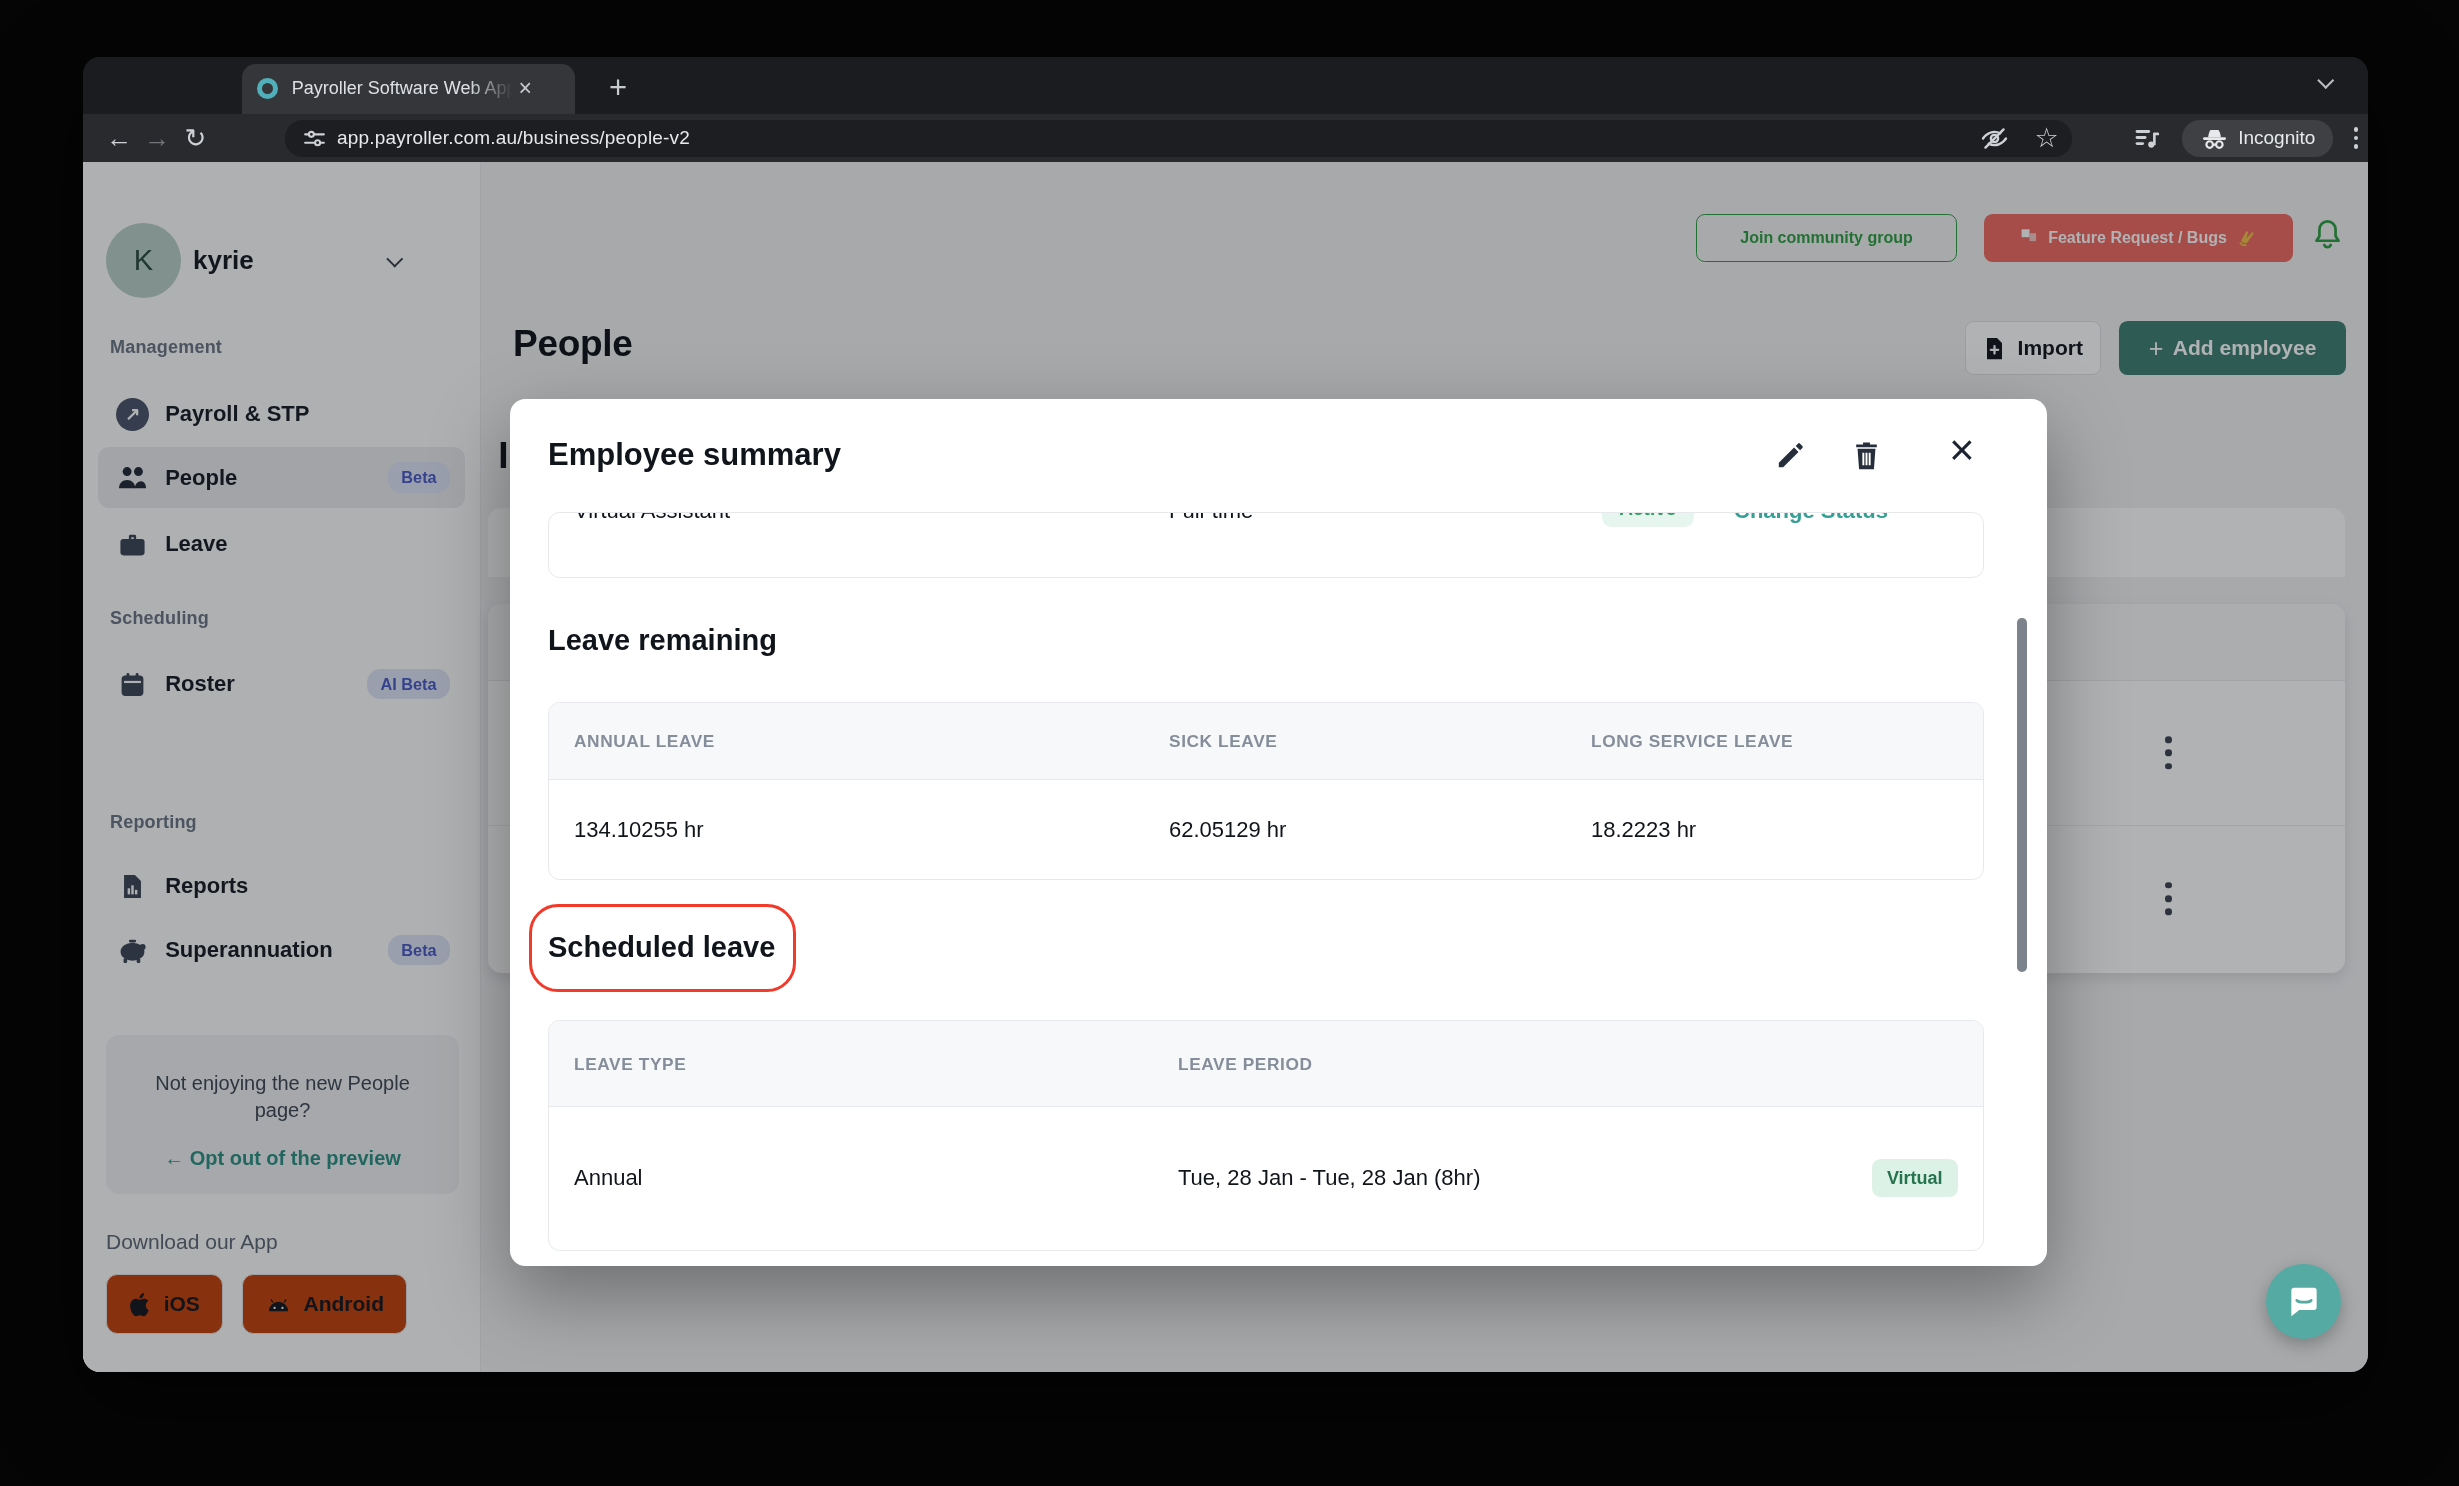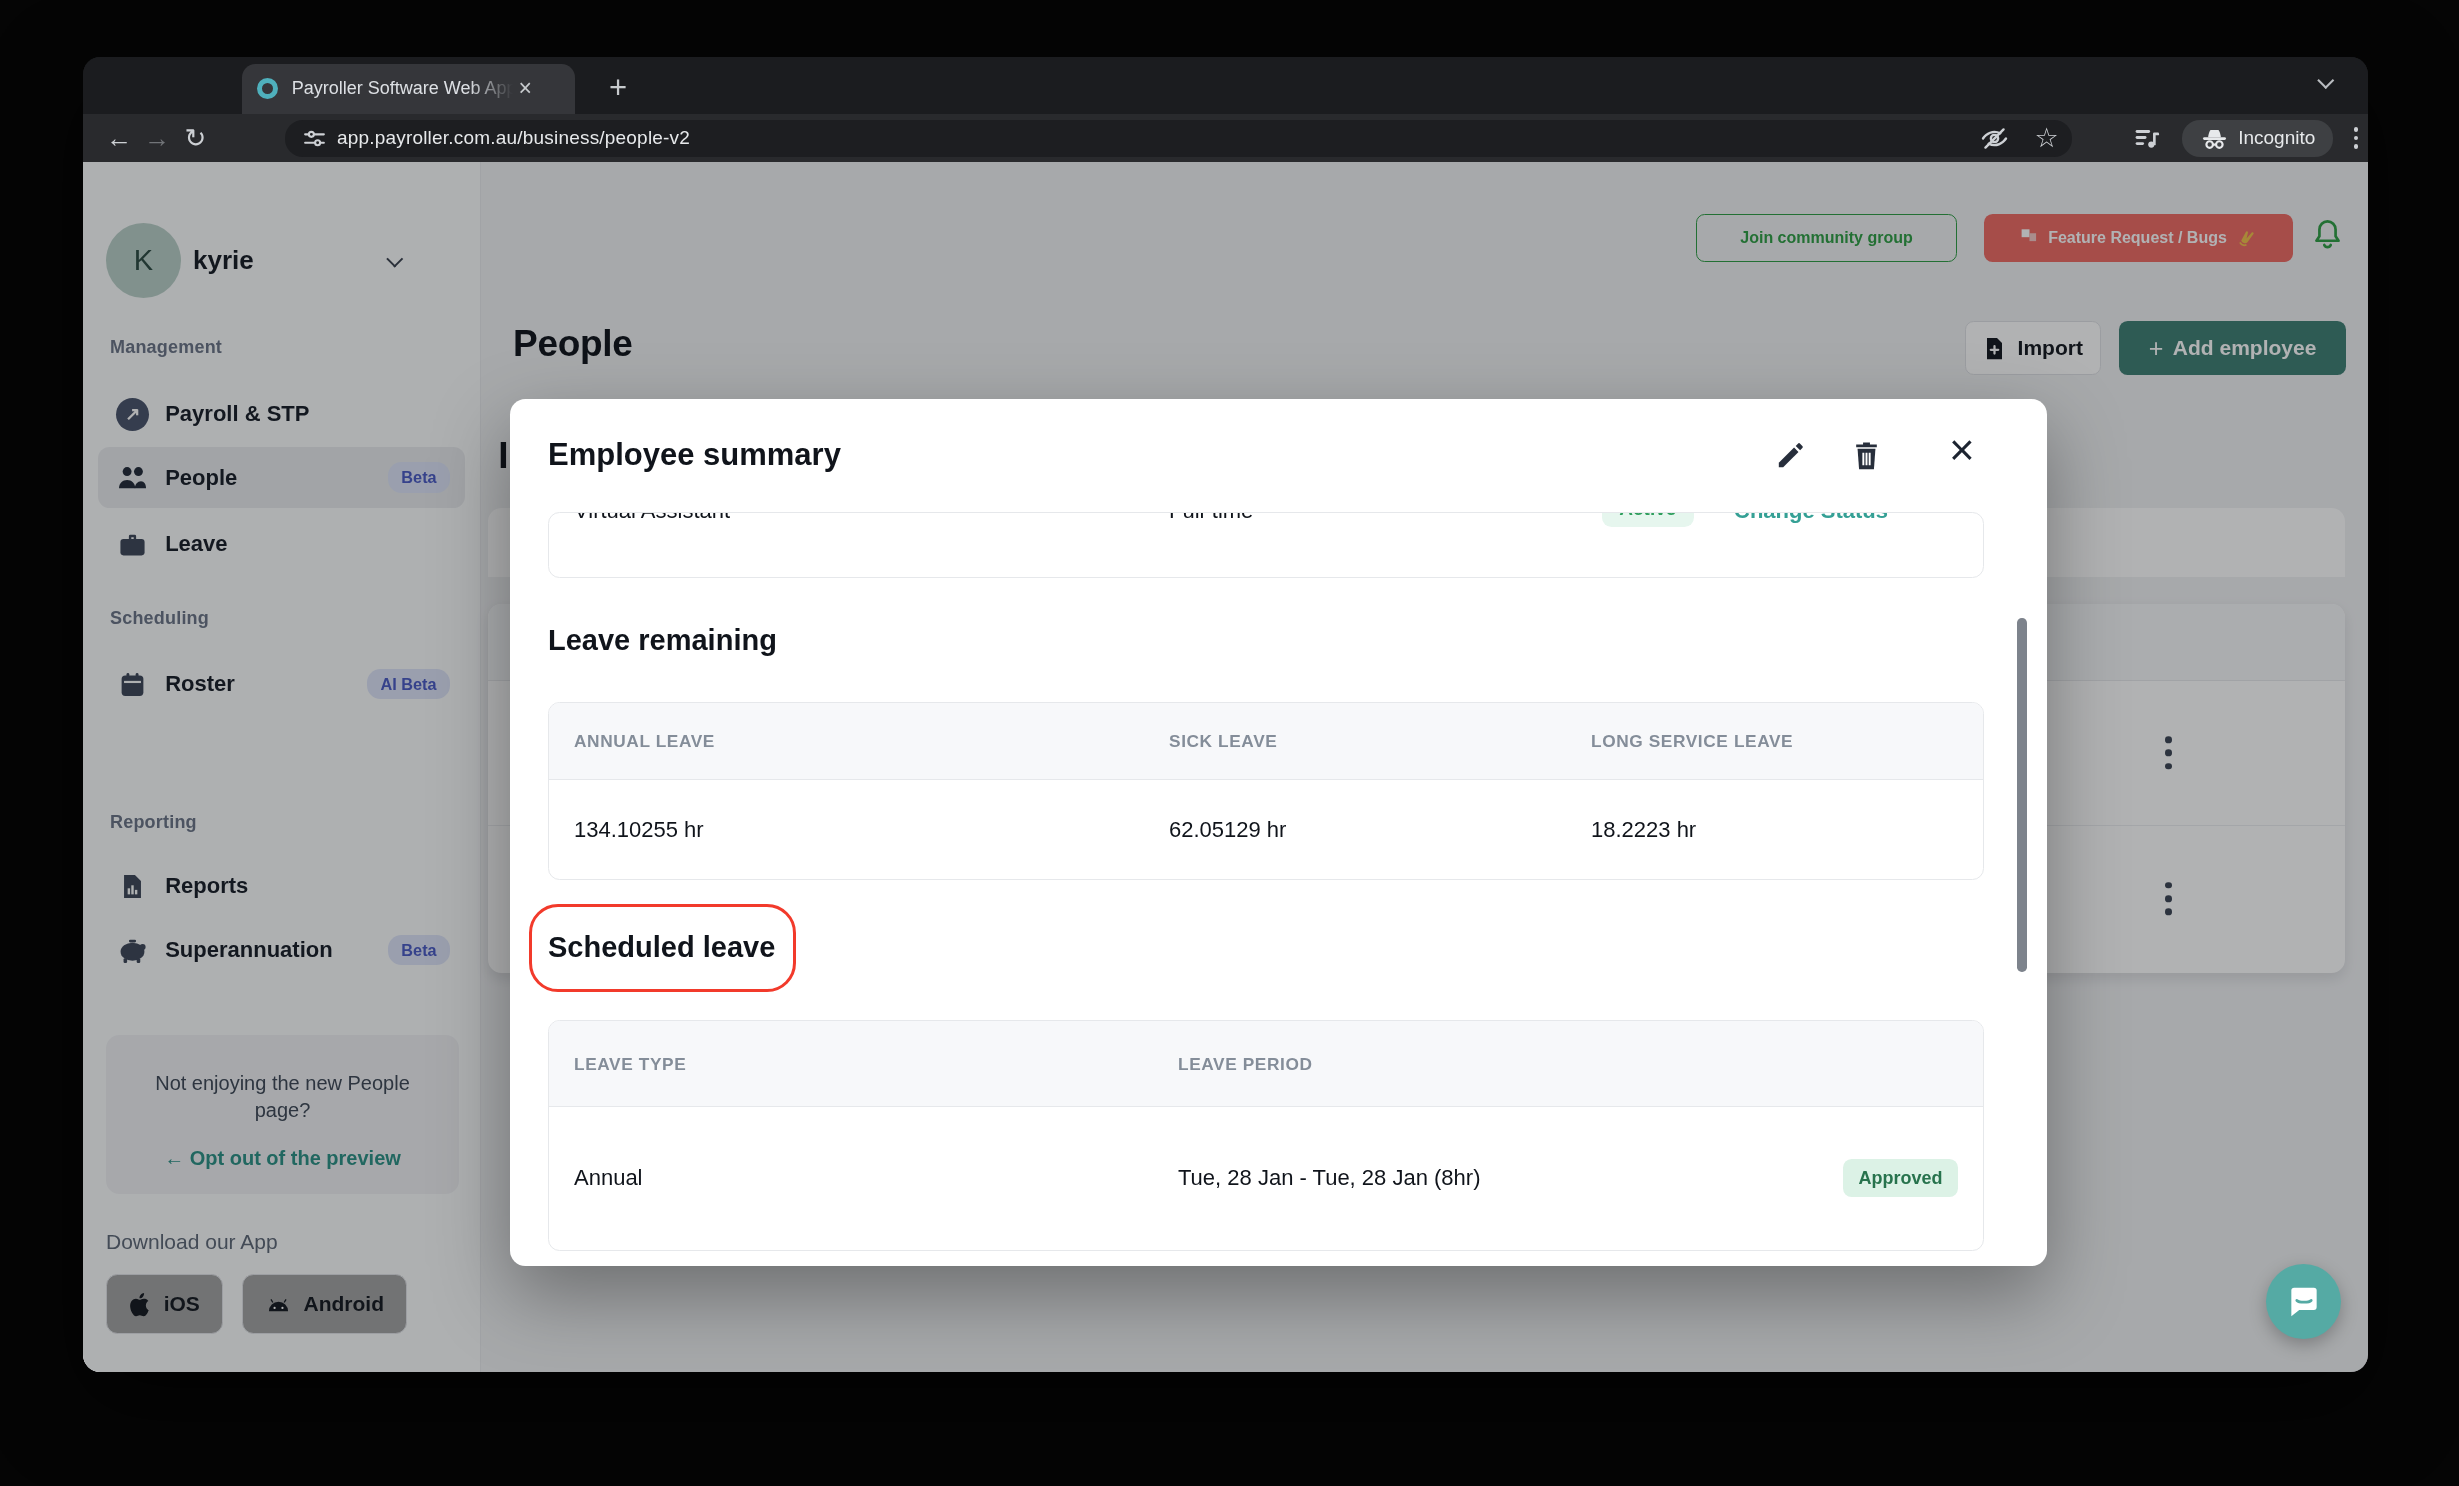--- a/index.html
+++ b/index.html
@@ -42,21 +42,21 @@
   .sb-item { position:absolute; left:15.4px; width:367px; height:56px; display:flex; align-items:center; border-radius:11.5px; padding:0 15.4px; }
   .sb-item.active { background:#e9ebee; height:61px; }
   .sb-ico { width:38px; display:flex; justify-content:center; color:#3d4658; flex:none; }
   .sb-label { font-size:22px; font-weight:600; color:#171d27; margin-left:13.4px; white-space:nowrap; }
   .badge { margin-left:auto; background:#dde4f8; color:#4a5ac5; font-size:16.3px; font-weight:700; border-radius:13.4px; padding:5.8px 13.4px; }
   .pr-circle { width:33px; height:33px; border-radius:50%; background:#49536a; color:#fff; font-size:18px; display:flex; align-items:center; justify-content:center; font-weight:700; }
   .preview { position:absolute; left:23px; top:873px; width:353px; height:159px; background:#f0f1f4; border-radius:13.4px; text-align:center; padding:35px 25px 0; }
   .preview-text { font-size:20px; color:#3e4856; line-height:1.35; }
   .preview-link { display:inline-block; margin-top:23px; color:#2c9185; font-size:20px; font-weight:600; }
   .dl-label { position:absolute; left:23px; top:1068px; font-size:21px; font-weight:400; color:#5d6776; }
-  .app-btn { position:absolute; top:1112px; height:60px; background:#a3a3a3; border:1px solid #e2e4e8; border-radius:11.5px; display:flex; align-items:center; justify-content:center; gap:11.5px; font-size:21px; font-weight:700; color:#14181f; }
+  .app-btn { position:absolute; top:1112px; height:60px; background:#c2410c; border:1px solid #e2e4e8; border-radius:11.5px; display:flex; align-items:center; justify-content:center; gap:11.5px; font-size:21px; font-weight:700; color:#14181f; }
   .app-ios { left:23px; width:117px; } .app-android { left:159px; width:165px; }
 
   .main { position:absolute; left:398px; top:0; right:0; bottom:0; }
   .crumb { position:absolute; left:32px; top:63px; display:flex; align-items:center; gap:15.4px; font-size:21px; }
   .crumb-link { color:#4b63d4; font-weight:600; }
   .crumb-sep { color:#7d8694; font-size:25px; }
   .crumb-cur { color:#2c3646; font-weight:600; }
   .hdr-btn { position:absolute; top:52px; height:48px; border-radius:8.6px; display:flex; align-items:center; justify-content:center; font-size:16px; font-weight:700; }
   .btn-join { left:1215px; width:261px; border:1.9px solid #2f9e44; color:#2f9e44; background:transparent; }
   .btn-feature { left:1503px; width:309px; background:#ef6a64; color:#fff; gap:9.6px; }
@@ -406,21 +406,21 @@
         <div class="m-h2" style="top:532px">Scheduled leave</div>
 
         <div class="tbl t2" style="top:621px;height:231px">
           <div class="tbl-hdr" style="height:86px">
             <span class="th c1">LEAVE TYPE</span>
             <span class="th c2">LEAVE PERIOD</span>
           </div>
           <div class="tbl-body" style="height:142px">
             <span class="td c1">Annual</span>
             <span class="td c2">Tue, 28 Jan - Tue, 28 Jan (8hr)</span>
-            <span class="approved">Approved</span>
+            <span class="approved">Virtual</span>
           </div>
         </div>
 
         <div class="m-scrollthumb"></div>
       </div>
 
     </div>
   </div>
 </div>
 

